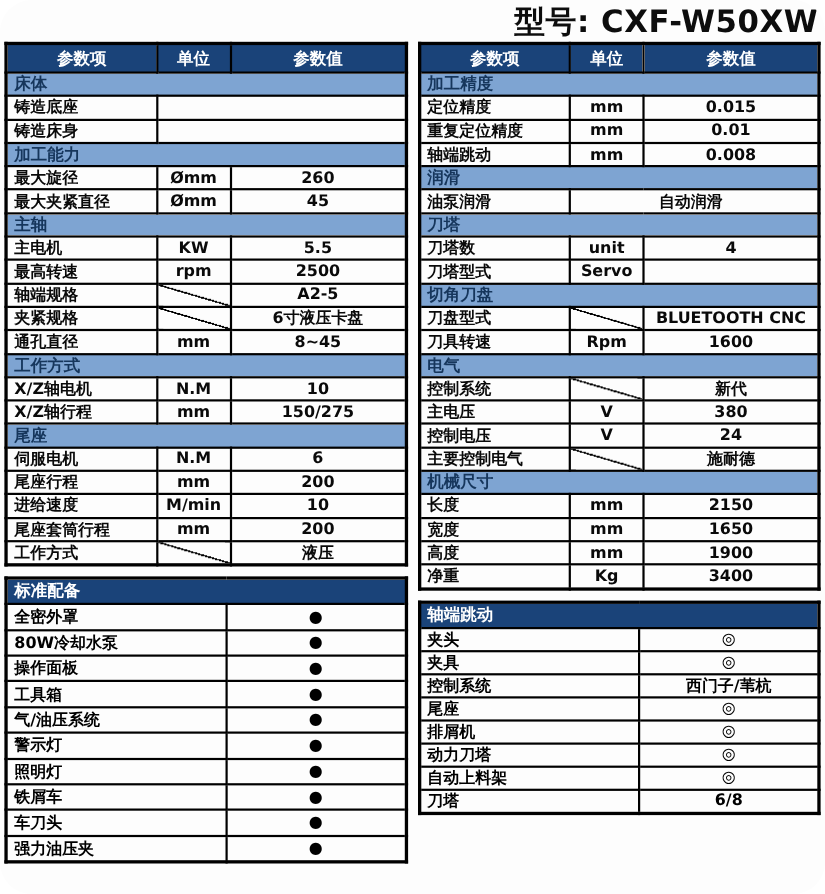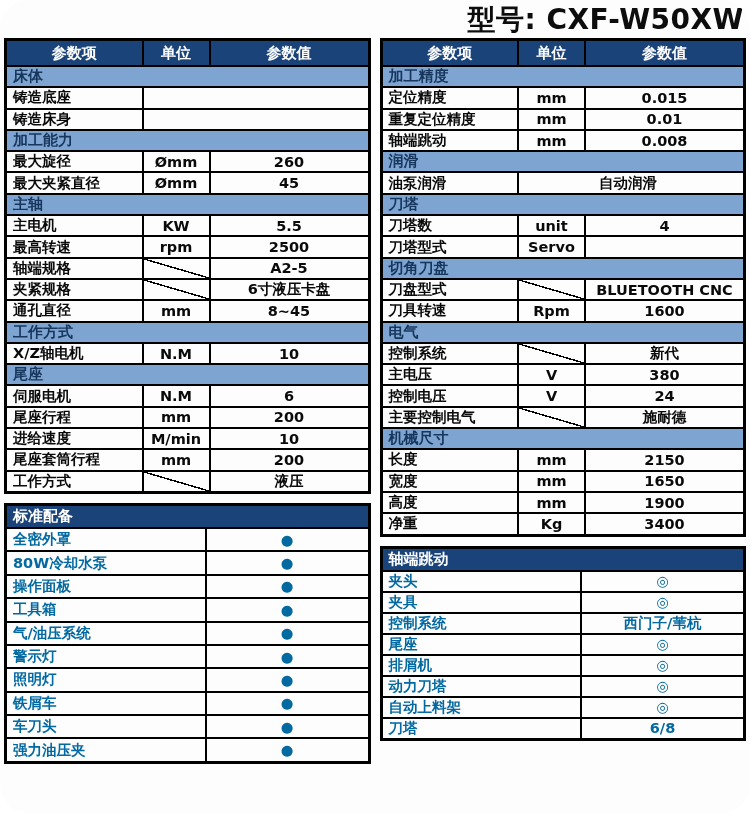--- a/index.html
+++ b/index.html
@@ -46,21 +46,21 @@
   td.slash{
     background-image:linear-gradient(to top right,
       transparent 48%, var(--border) 48%, var(--border) 52%, transparent 52%);
   }
 
   .equip{margin-top:9px;}
   .equip th{
     background:var(--header-bg);color:var(--header-text);
     text-align:left;padding-left:6px;font-size:15px;font-weight:bold;height:21px;
   }
-  .equip td{height:21.4px;font-size:14.5px;font-weight:600;color:#0369a1;}
+  .equip td{height:21.4px;font-size:14.5px;font-weight:600;color:#000000;}
   .equip.short td{height:18.4px;}
 </style>
 </head>
 <body>
 
 <div class="page">
   <div class="title">型号: CXF-W50XW</div>
   <div class="tables">
     <div class="tcol">
       <table class="spec">
@@ -129,20 +129,25 @@
             </tr>
             <tr>
               <td colspan="3" class="sec">工作方式</td>
             </tr>
             <tr>
               <td class="item">X/Z轴电机</td>
               <td class="unit">N.M</td>
               <td class="val">10</td>
             </tr>
             <tr>
+              <td class="item">X/Z轴行程</td>
+              <td class="unit">mm</td>
+              <td class="val">150/275</td>
+            </tr>
+            <tr>
               <td colspan="3" class="sec">尾座</td>
             </tr>
             <tr>
               <td class="item">伺服电机</td>
               <td class="unit">N.M</td>
               <td class="val">6</td>
             </tr>
             <tr>
               <td class="item">尾座行程</td>
               <td class="unit">mm</td>

